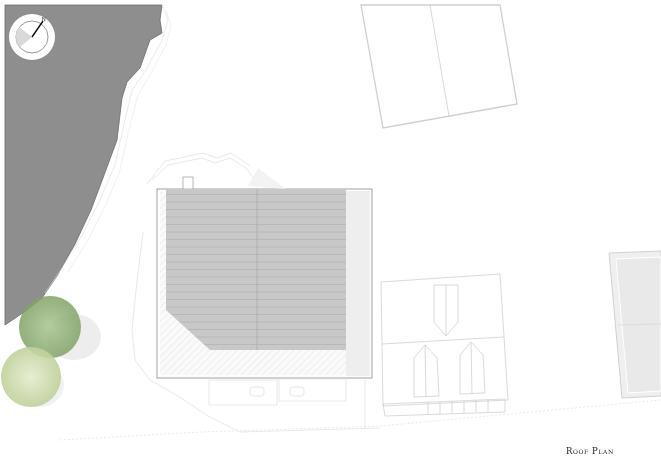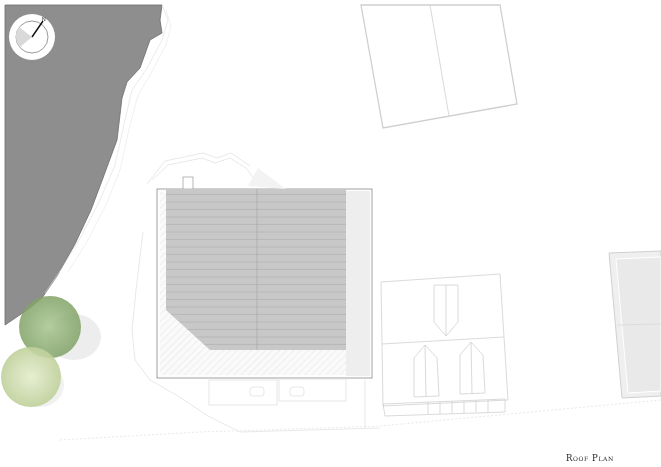--- a/index.html
+++ b/index.html
@@ -1,21 +1,21 @@
 <!DOCTYPE html>
 <html><head>
 <meta charset="utf-8">
 <style>
   html, body { margin: 0; padding: 0; background: #ffffff; }
   body { width: 661px; height: 467px; position: relative; overflow: hidden;
          font-family: "Liberation Sans", sans-serif; }
   #plan { position: absolute; left: 0; top: 0; width: 661px; height: 467px; }
   .caption { position: absolute; left: 566px; top: 446px; font-size: 8.5px;
              font-variant: small-caps; letter-spacing: 0.6px; color: #222;
-             font-family: "DejaVu Serif", serif; margin-top: 7px; }
+             font-family: "DejaVu Serif", serif; }
 </style>
 </head>
 <body>
 
 <svg id="plan" viewBox="0 0 661 467" xmlns="http://www.w3.org/2000/svg">
   <defs>
     <pattern id="roofStripes" patternUnits="userSpaceOnUse" width="8" height="7.5">
       <rect width="8" height="7.5" fill="#c8c8c8"></rect>
       <line x1="0" y1="7" x2="8" y2="7" stroke="#b4b4b4" stroke-width="0.8"></line>
     </pattern>

